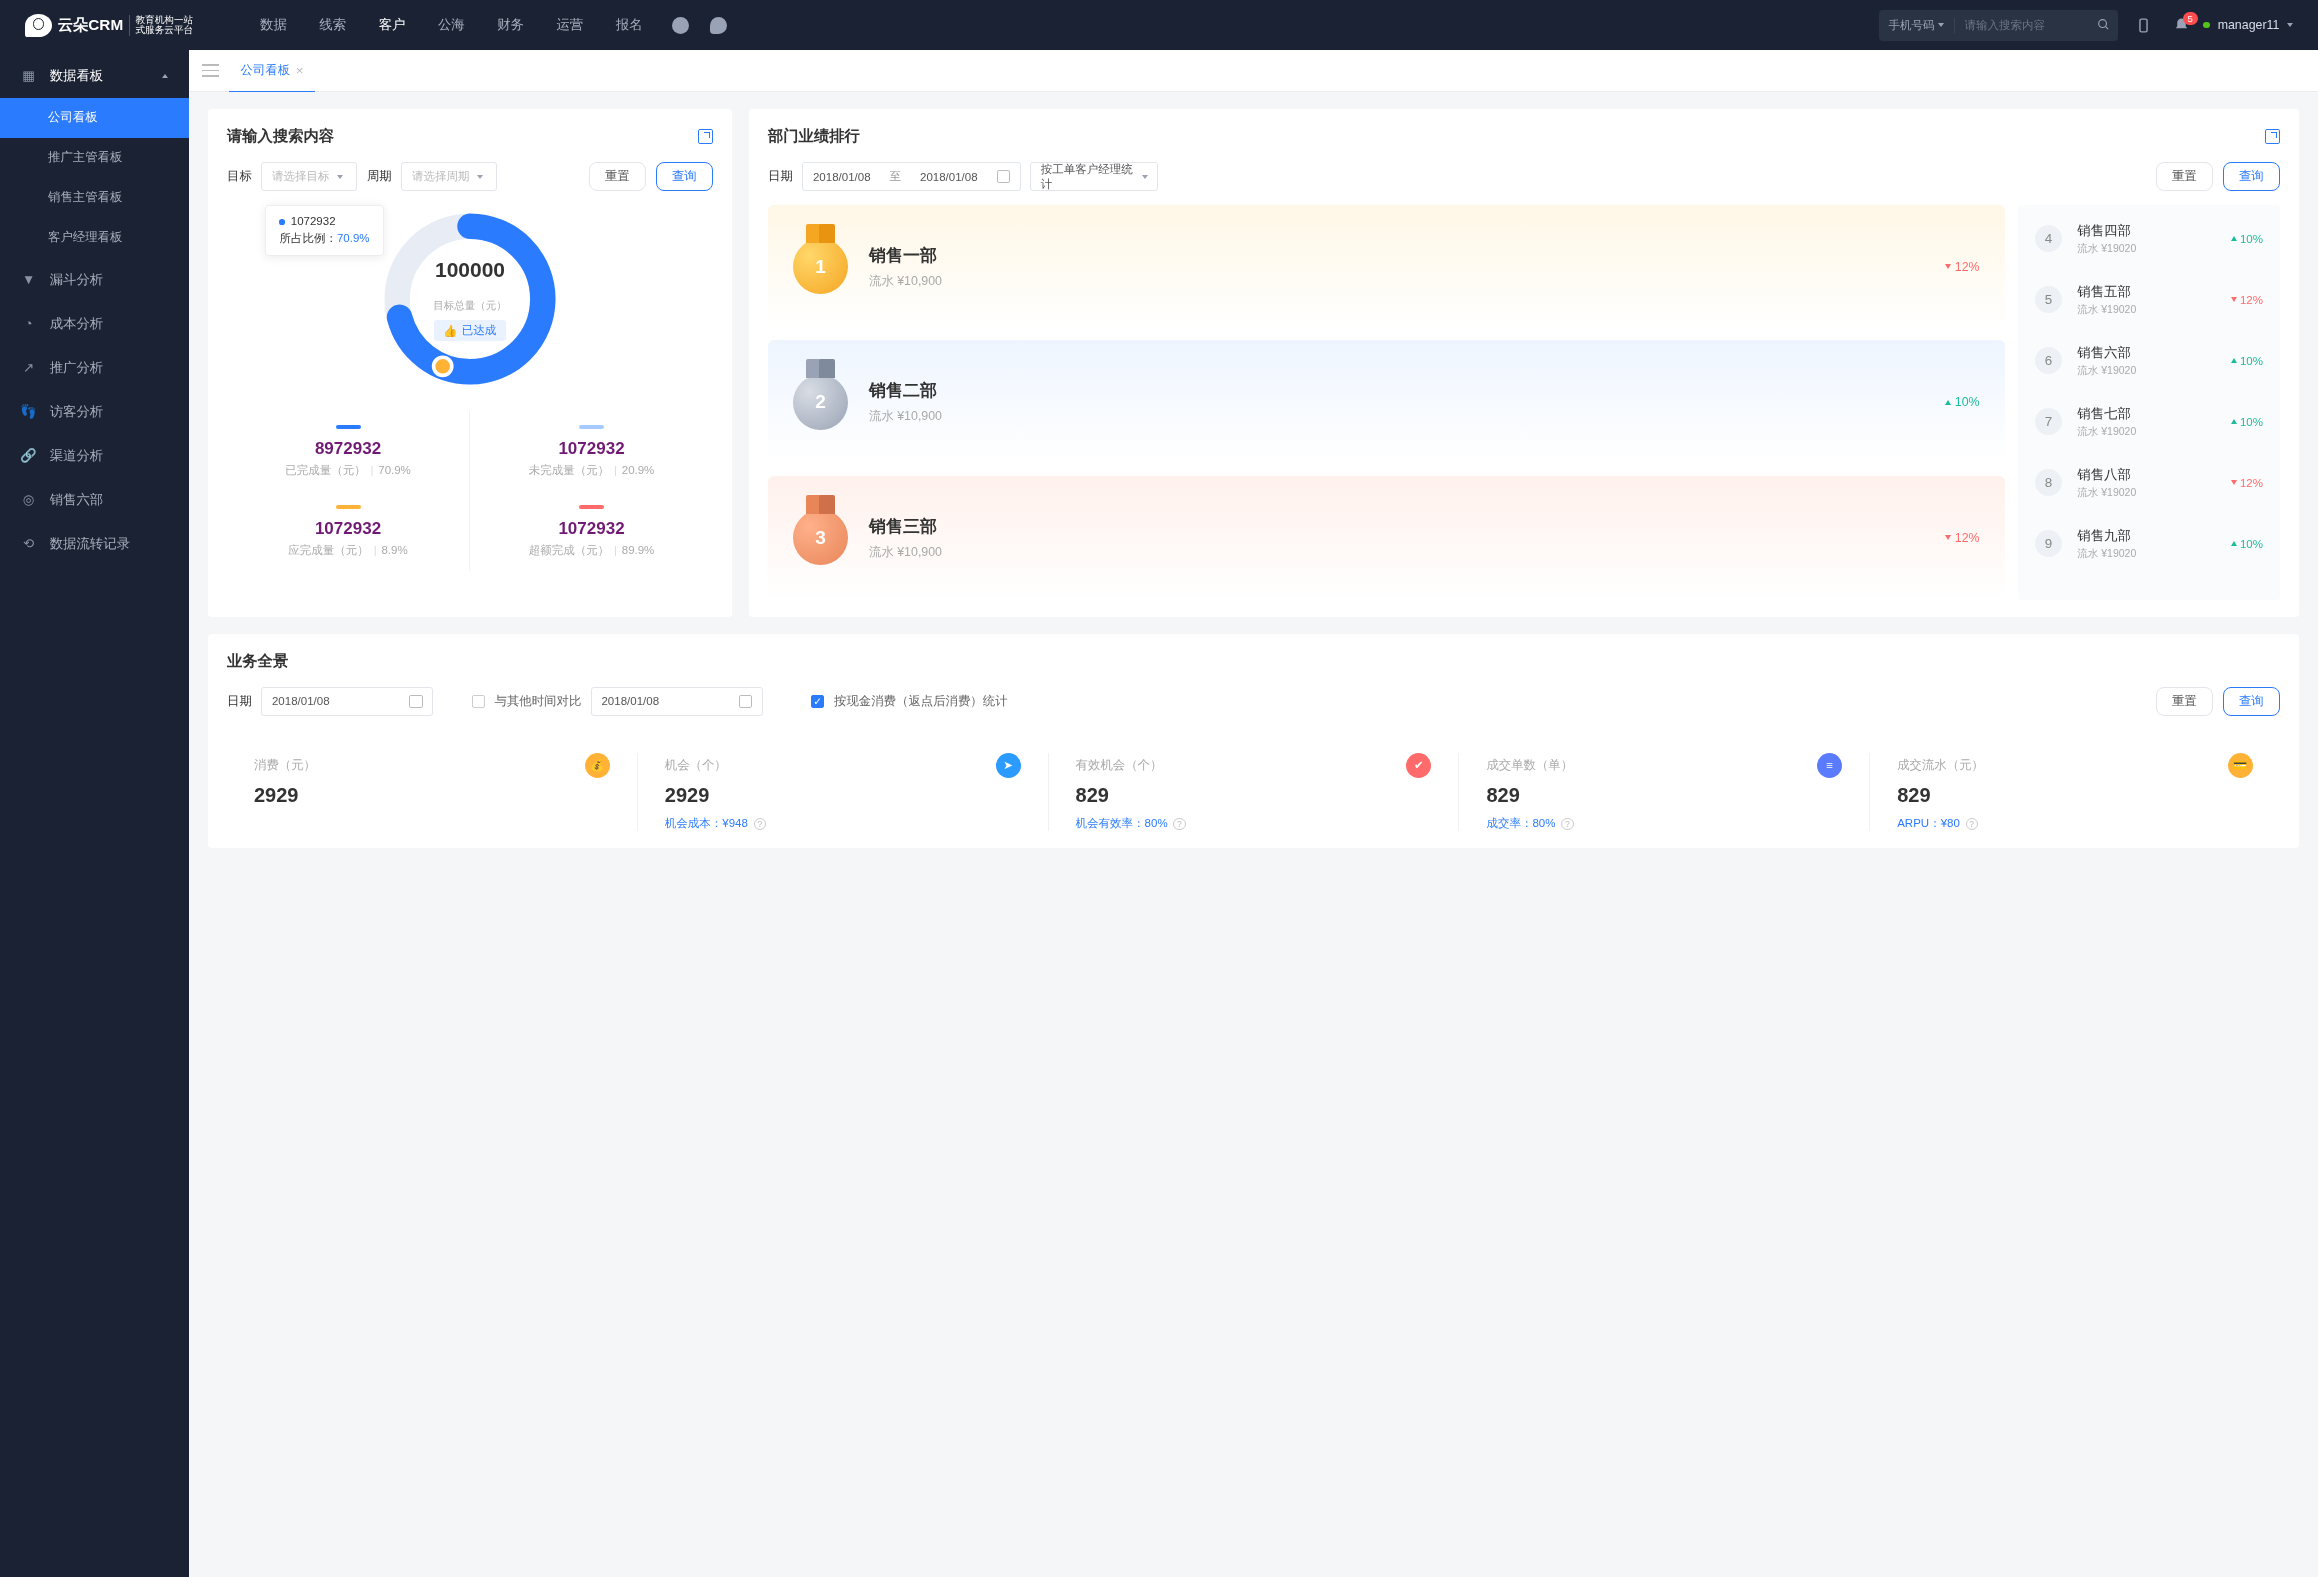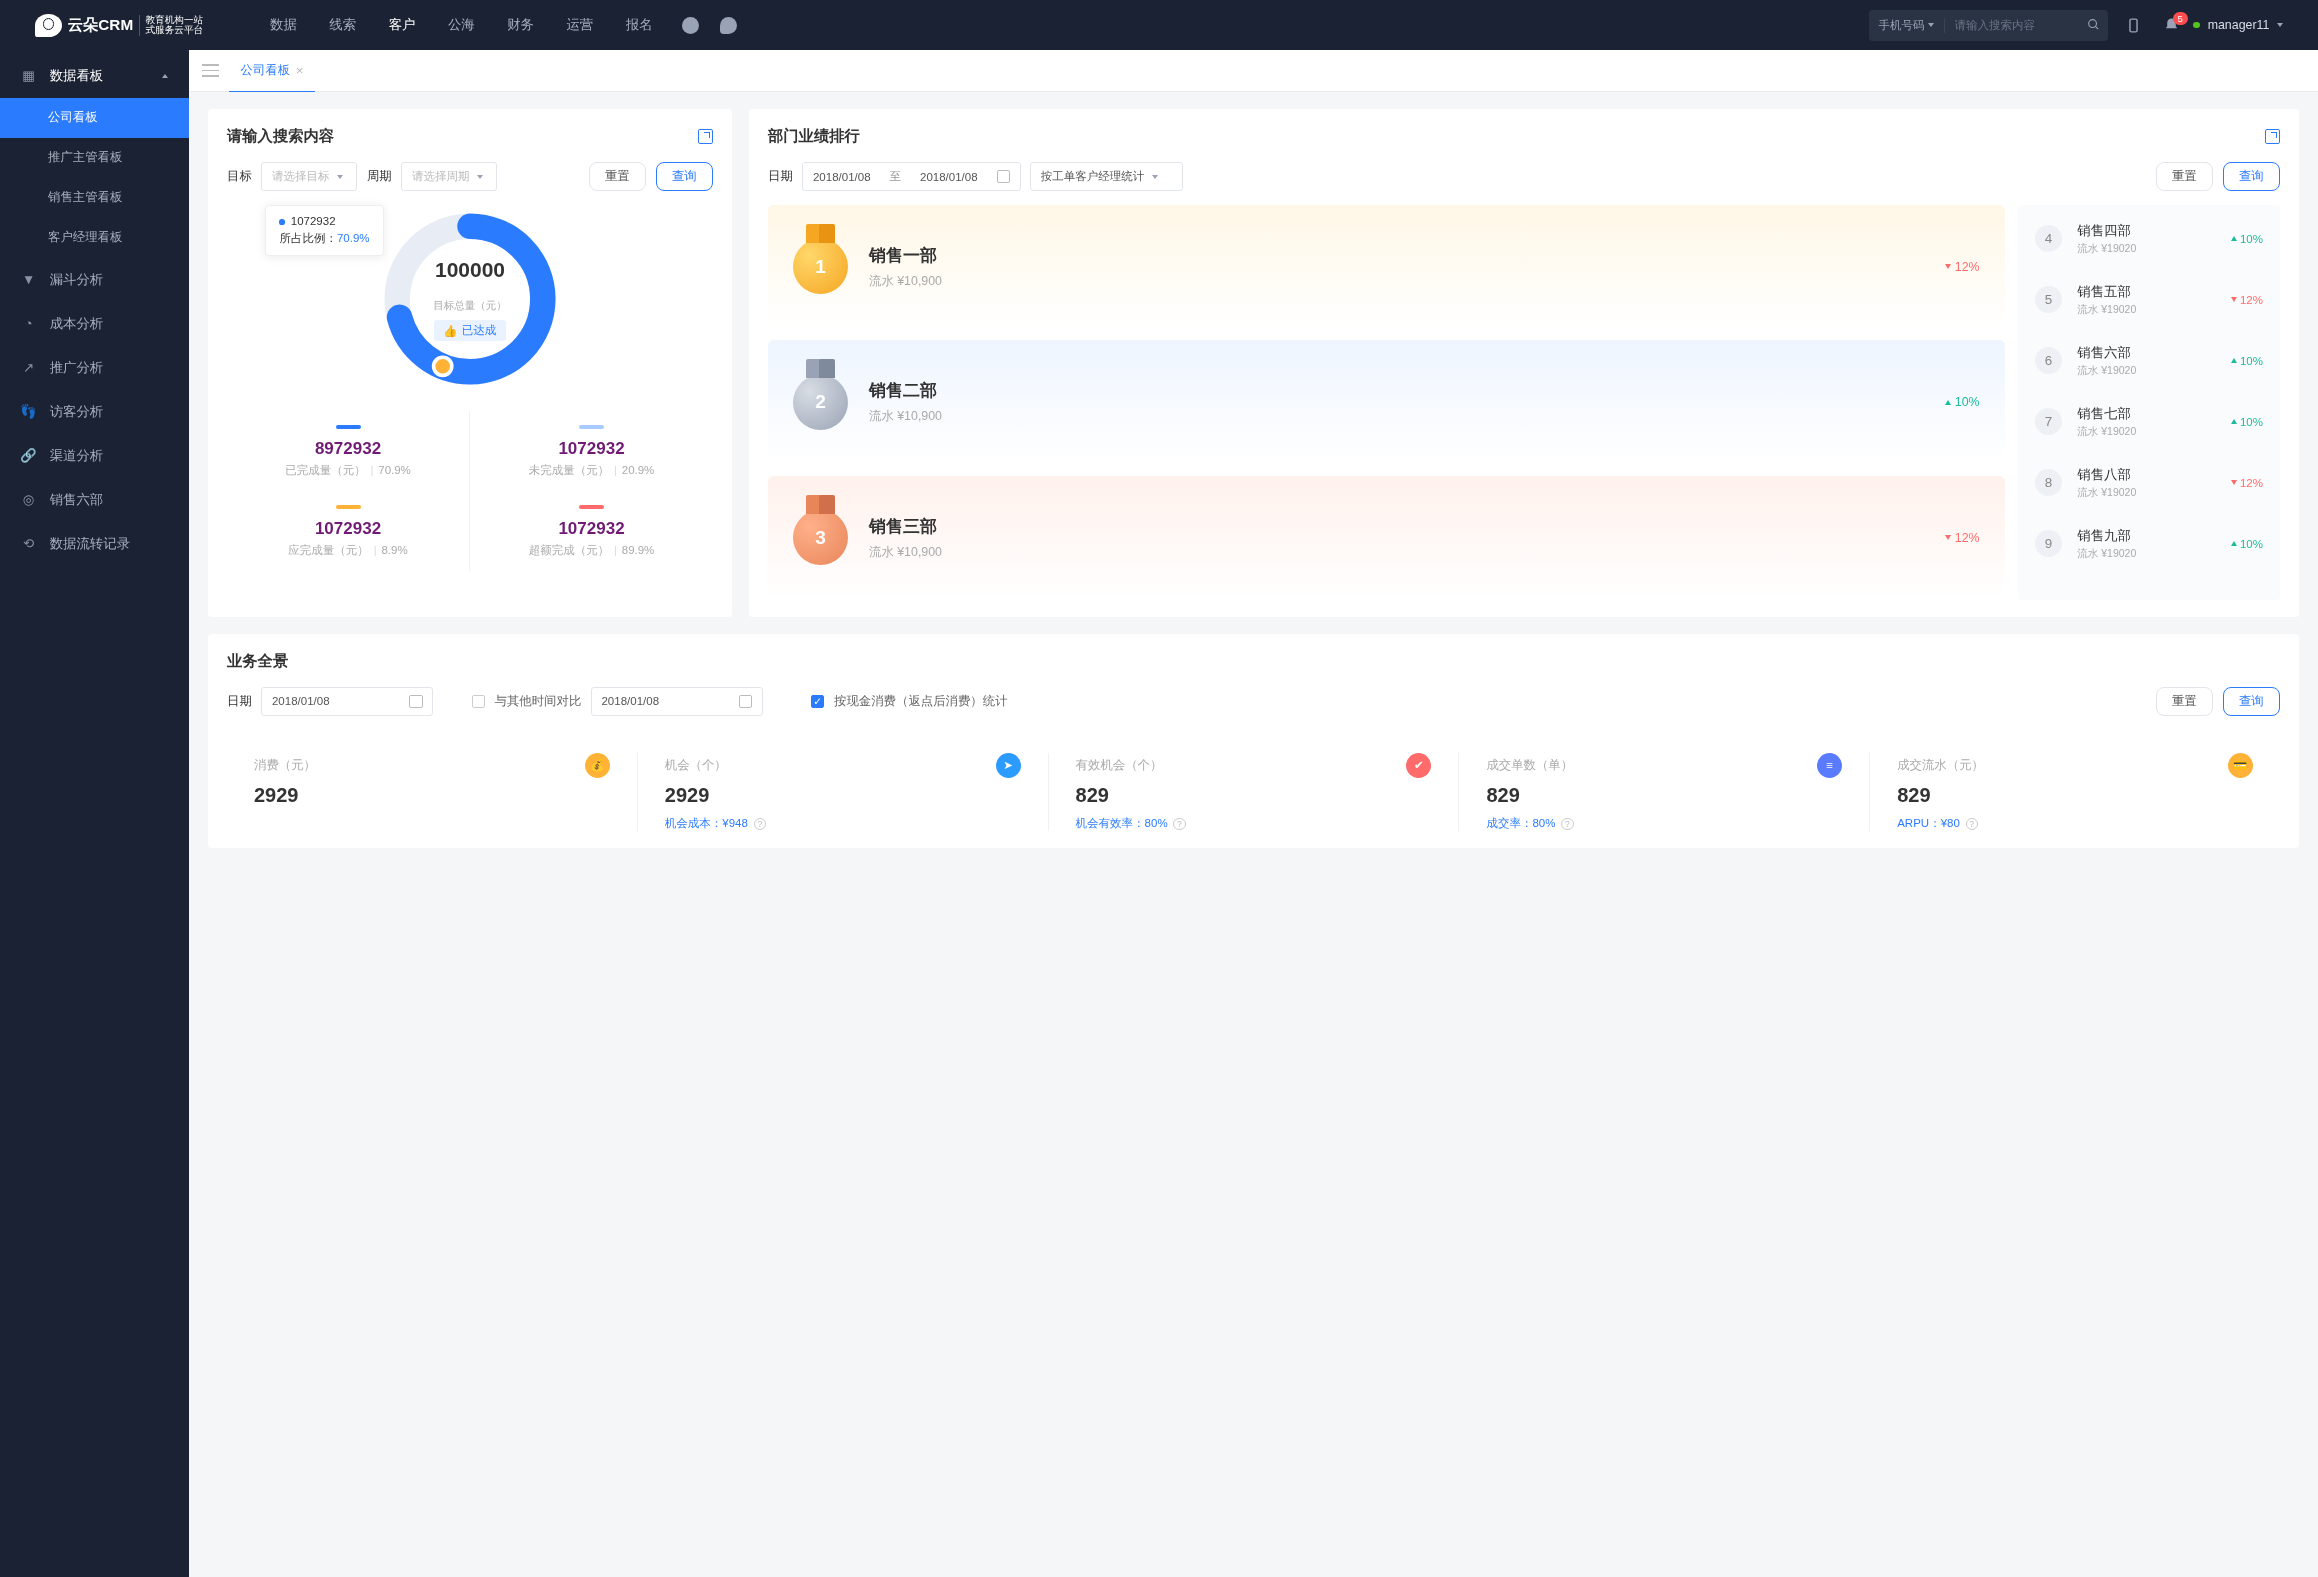--- a/index.html
+++ b/index.html
@@ -1,17 +1,17 @@
 <!DOCTYPE html>
 <html><head>
 <meta charset="utf-8">
 <style>
 * { box-sizing: border-box; margin: 0; padding: 0; }
 body { font-family: -apple-system, "PingFang SC", "Microsoft YaHei", sans-serif; background: #f5f6f8; font-size: 12.4px; color: #333; }
-.topbar { height: 50px; background: #1a2233; display: flex; align-items: center; padding: 0 35px; }
+.topbar { height: 50px; background: #1a2233; display: flex; align-items: center; padding: 0 25px; }
 .logo { display: flex; align-items: center; color: #fff; font-size: 11.5px; margin-right: 67px; }
 .logo-mark { width: 27px; height: 23px; background: #fff; border-radius: 50% 50% 50% 10%; margin-right: 5.7px; position: relative; }
 .logo-mark::after { content: ""; position: absolute; width: 9.6px; height: 9.6px; border: 1.9px solid #1a2233; border-radius: 50%; top: 4.8px; left: 7.6px; }
 .logo-txt { font-size: 15.3px; font-weight: 600; margin-right: 5.7px; }
 .logo-sub { font-size: 9.6px; line-height: 10.5px; border-left: 1px solid #555; padding-left: 5.7px; }
 .topnav { display: flex; gap: 32.5px; }
 .topnav-item { color: #a8b0bf; font-size: 13.4px; cursor: pointer; }
 .topnav-item.active { color: #fff; }
 .top-icons { display: flex; gap: 21px; margin-left: 29px; }
 .top-icon { width: 17px; height: 17px; background: #9aa3b5; border-radius: 50%; }
@@ -306,21 +306,21 @@
             <span class="expand-icon"></span>
           </div>
           <div class="filters">
             <span class="flabel">日期</span>
             <div class="dinput">
               <span>2018/01/08</span>
               <span style="color:#999">至</span>
               <span>2018/01/08</span>
               <span class="cal-icon"></span>
             </div>
-            <div class="sel" style="width:153px;color:#555">
+            <div class="sel" style="width:128px;color:#555">
                 <span>按工单客户经理统计</span>
                 <span class="caret"></span>
               </div>
             <span class="spacer"></span>
             <button class="btn">重置</button>
             <button class="btn primary">查询</button>
           </div>
           <div class="rank-wrap">
             <div class="rank-left" id="rank-left">
                 <div class="rank-card r1">

